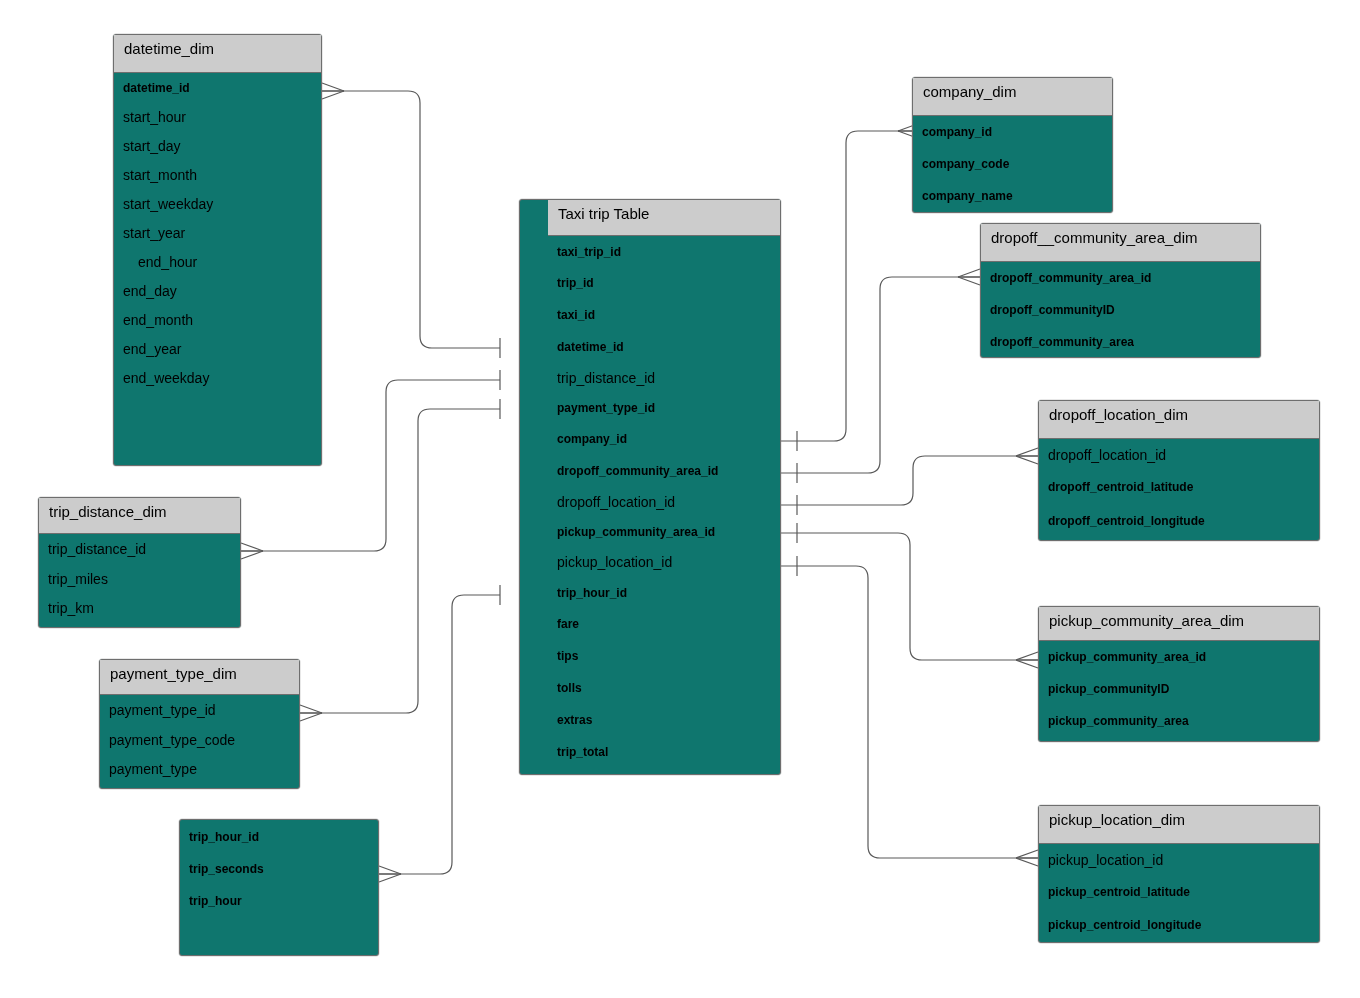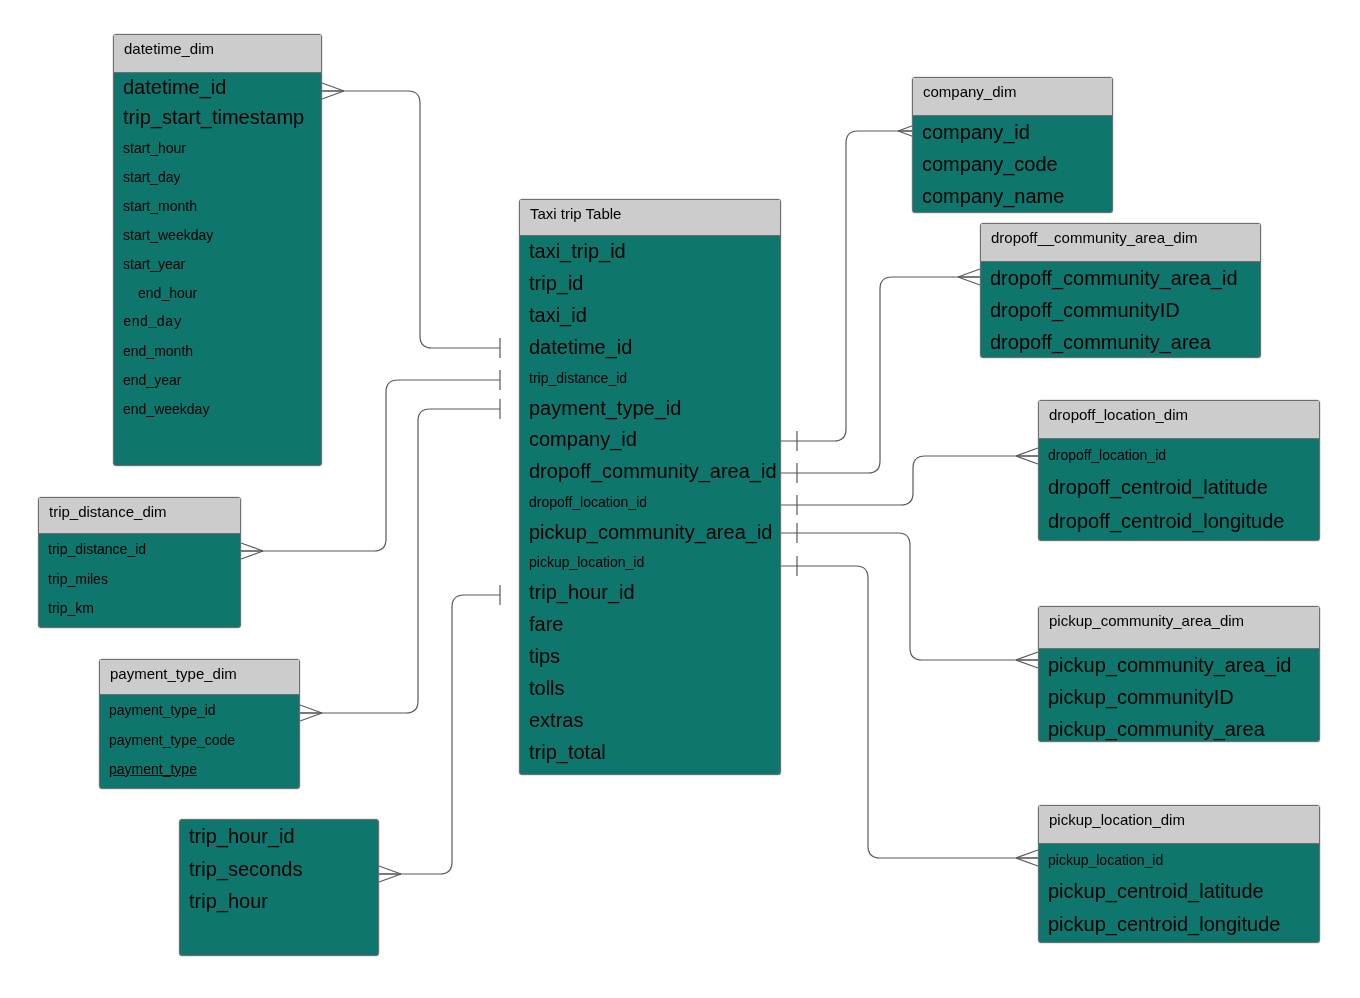--- a/index.html
+++ b/index.html
@@ -39,21 +39,21 @@
   }
   .attr{
     box-sizing:border-box;
     display:flex;
     align-items:center;
     padding-left:9px;
     white-space:nowrap;
     overflow:hidden;
     color:#000000;
   }
-  .attr.lg{font-size:20px;}
+  .attr.lg{font-size:12px;font-weight:bold;}
   .attr.sm{font-size:14px;}
 </style>
 </head>
 <body>
 
 <div id="canvas">
 
   <svg class="links" viewBox="0 0 1360 998" xmlns="http://www.w3.org/2000/svg">
     <g fill="none" stroke="#595959" stroke-width="1.2" stroke-linecap="butt" stroke-linejoin="round">
 
@@ -130,28 +130,27 @@
       <path d="M797,556 V576"></path>
     </g>
   </svg>
 
   <div class="entity" style="left:113px;top:34px;width:209px;height:432px;">
     <div class="ent-header" style="height:38px;">
       <span>datetime_dim</span>
     </div>
     <div class="ent-body">
       <div class="attr lg" style="height:29px;">datetime_id</div>
-      <div class="attr lg" style="height:31px;">trip_start_timestamp</div>
       <div class="attr sm" style="height:29px;">start_hour</div>
       <div class="attr sm" style="height:29px;text-align:right;">start_day</div>
       <div class="attr sm" style="height:29px;">start_month</div>
       <div class="attr sm" style="height:29px;">start_weekday</div>
       <div class="attr sm" style="height:29px;">start_year</div>
       <div class="attr sm" style="height:29px;padding-left:24px;">end_hour</div>
-      <div class="attr sm" style="height:29px;font-family:Liberation Mono, monospace;">end_day</div>
+      <div class="attr sm" style="height:29px;">end_day</div>
       <div class="attr sm" style="height:29px;">end_month</div>
       <div class="attr sm" style="height:29px;">end_year</div>
       <div class="attr sm" style="height:29px;">end_weekday</div>
     </div>
   </div>
 
   <div class="entity" style="left:38px;top:497px;width:203px;height:131px;">
     <div class="ent-header" style="height:36px;">
       <span>trip_distance_dim</span>
     </div>
@@ -162,33 +161,33 @@
     </div>
   </div>
 
   <div class="entity" style="left:99px;top:659px;width:201px;height:130px;">
     <div class="ent-header" style="height:35px;">
       <span>payment_type_dim</span>
     </div>
     <div class="ent-body">
       <div class="attr sm" style="height:30px;">payment_type_id</div>
       <div class="attr sm" style="height:29px;">payment_type_code</div>
-      <div class="attr sm" style="height:29px;text-decoration:underline;">payment_type</div>
+      <div class="attr sm" style="height:29px;">payment_type</div>
     </div>
   </div>
 
   <div class="entity" style="left:179px;top:819px;width:200px;height:137px;">
     <div class="ent-body">
       <div class="attr lg" style="height:33px;">trip_hour_id</div>
       <div class="attr lg" style="height:32px;">trip_seconds</div>
       <div class="attr lg" style="height:32px;">trip_hour</div>
     </div>
   </div>
 
-  <div class="entity" style="left:519px;top:199px;width:262px;height:576px;">
+  <div class="entity" style="left:519px;top:199px;width:262px;height:576px;padding-left:28px;">
     <div class="ent-header" style="height:36px;">
       <span>Taxi trip Table</span>
     </div>
     <div class="ent-body">
       <div class="attr lg" style="height:31px;">taxi_trip_id</div>
       <div class="attr lg" style="height:32px;">trip_id</div>
       <div class="attr lg" style="height:32px;">taxi_id</div>
       <div class="attr lg" style="height:32px;">datetime_id</div>
       <div class="attr sm" style="height:30px;">trip_distance_id</div>
       <div class="attr lg" style="height:30px;">payment_type_id</div>
@@ -233,21 +232,21 @@
       <span>dropoff_location_dim</span>
     </div>
     <div class="ent-body">
       <div class="attr sm" style="height:31px;">dropoff_location_id</div>
       <div class="attr lg" style="height:34px;">dropoff_centroid_latitude</div>
       <div class="attr lg" style="height:34px;">dropoff_centroid_longitude</div>
     </div>
   </div>
 
   <div class="entity" style="left:1038px;top:606px;width:282px;height:136px;">
-    <div class="ent-header" style="height:42px;">
+    <div class="ent-header" style="height:34px;">
       <span>pickup_community_area_dim</span>
     </div>
     <div class="ent-body">
       <div class="attr lg" style="height:32px;">pickup_community_area_id</div>
       <div class="attr lg" style="height:32px;">pickup_communityID</div>
       <div class="attr lg" style="height:32px;">pickup_community_area</div>
     </div>
   </div>
 
   <div class="entity" style="left:1038px;top:805px;width:282px;height:138px;">

